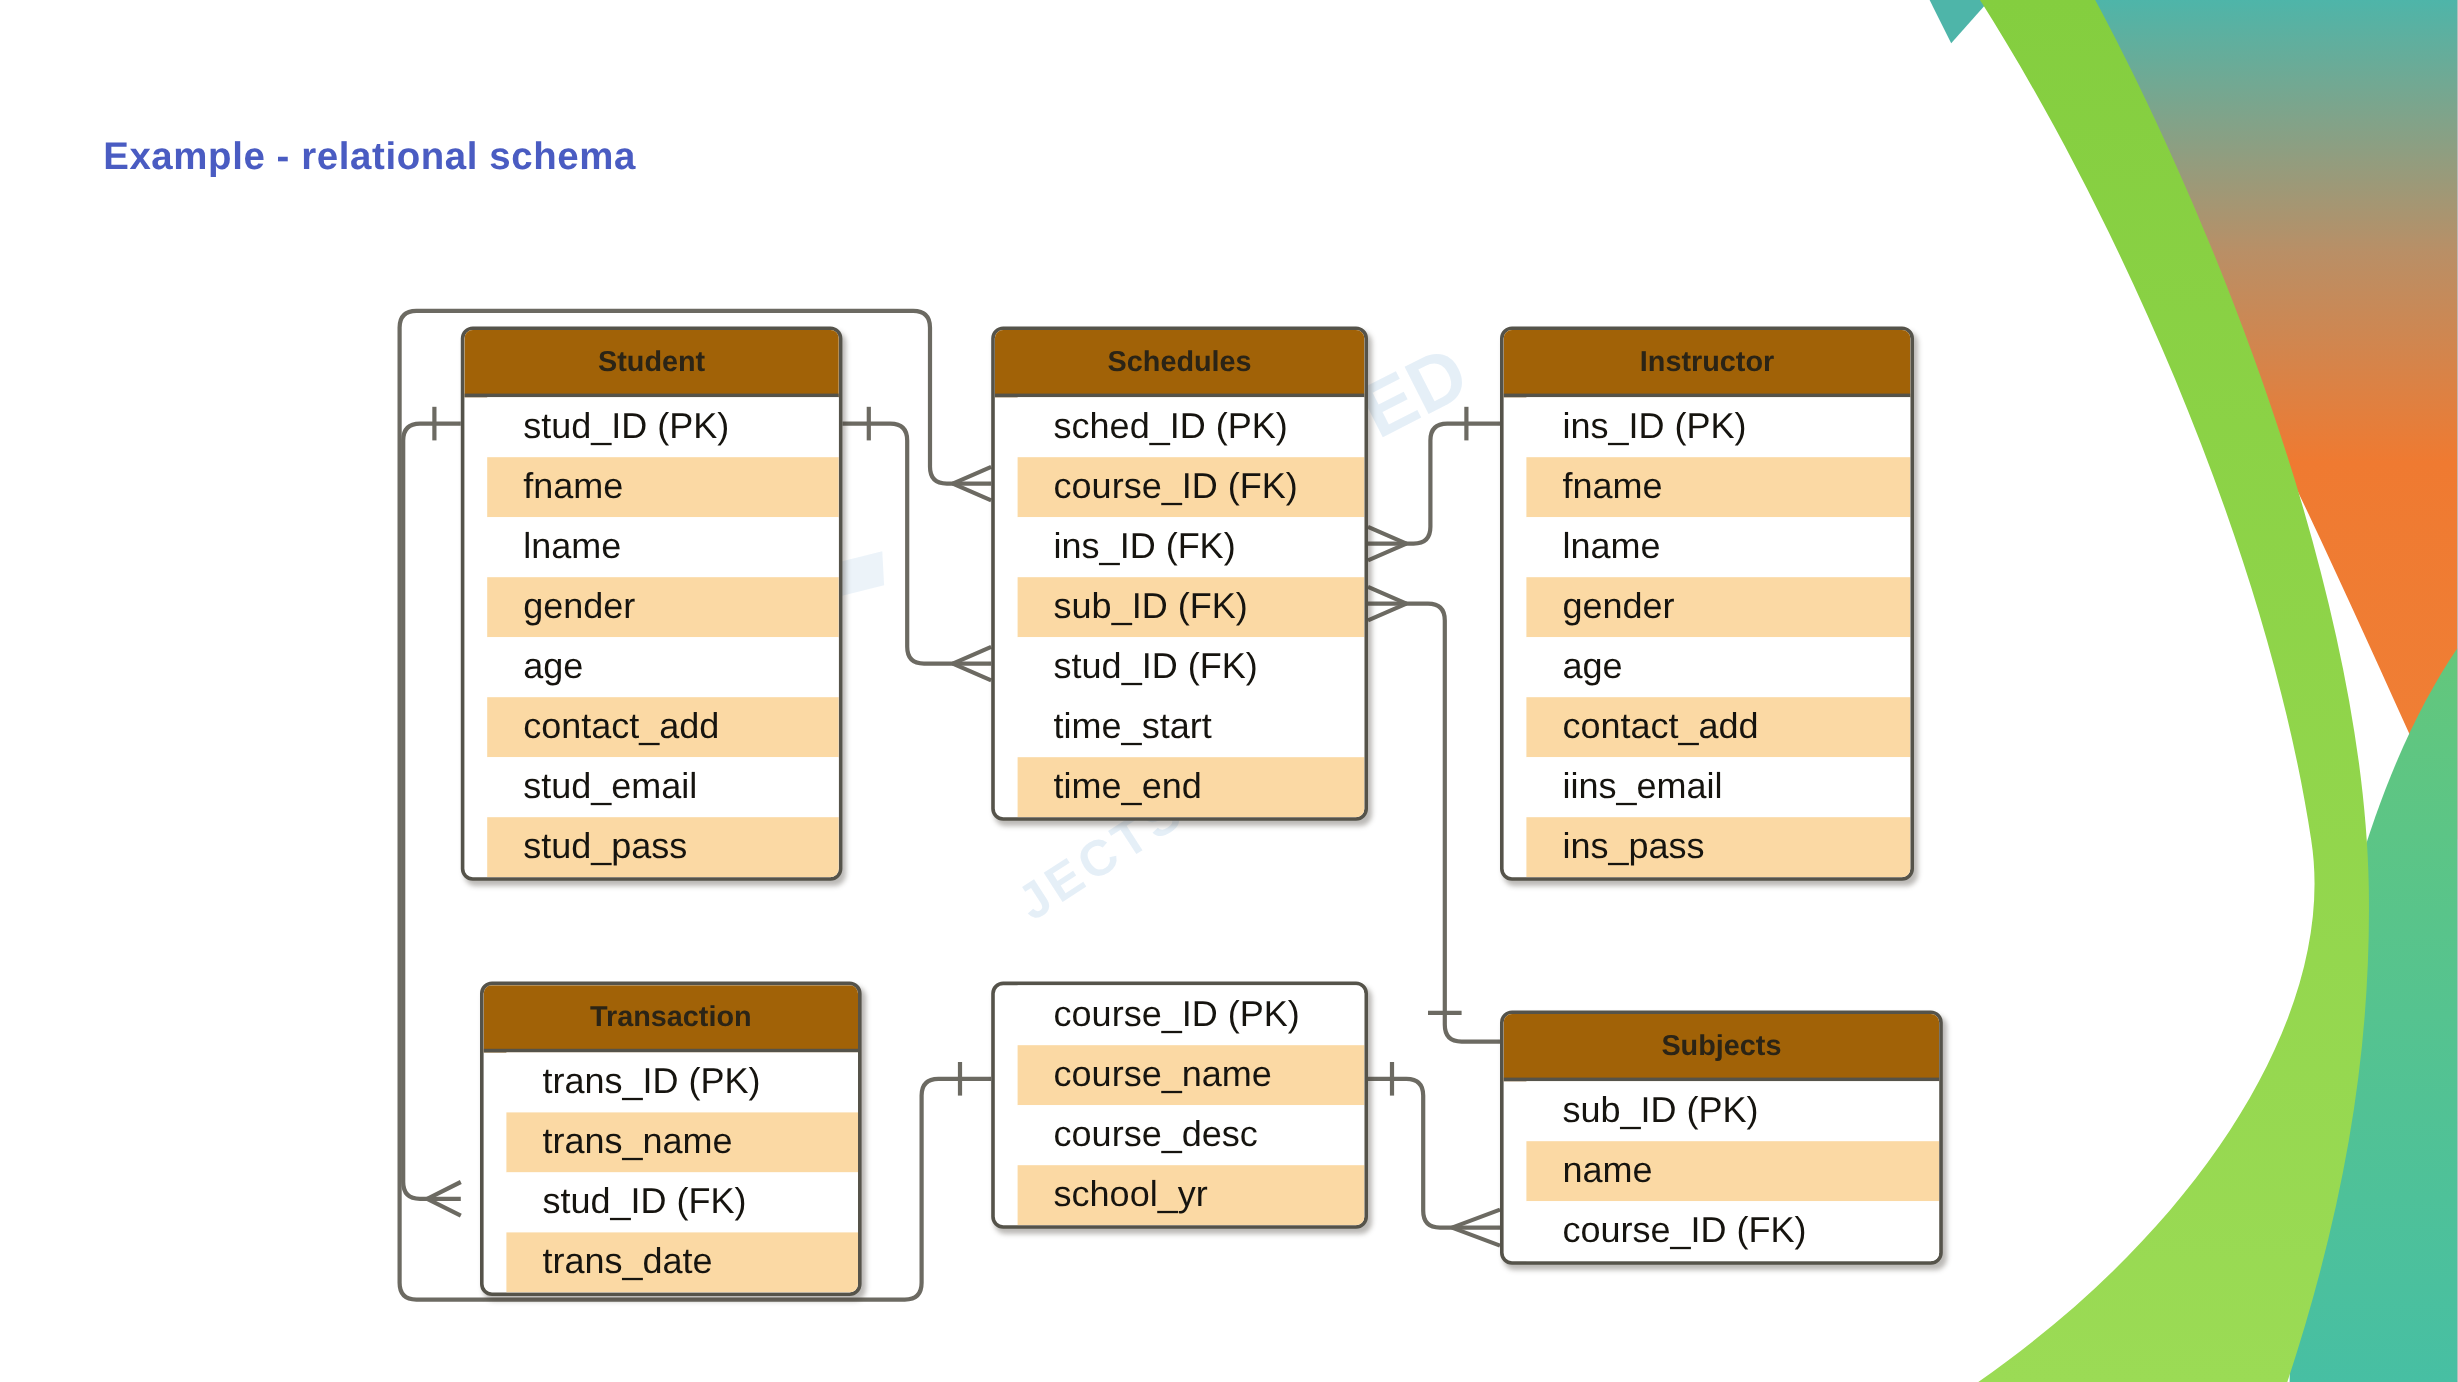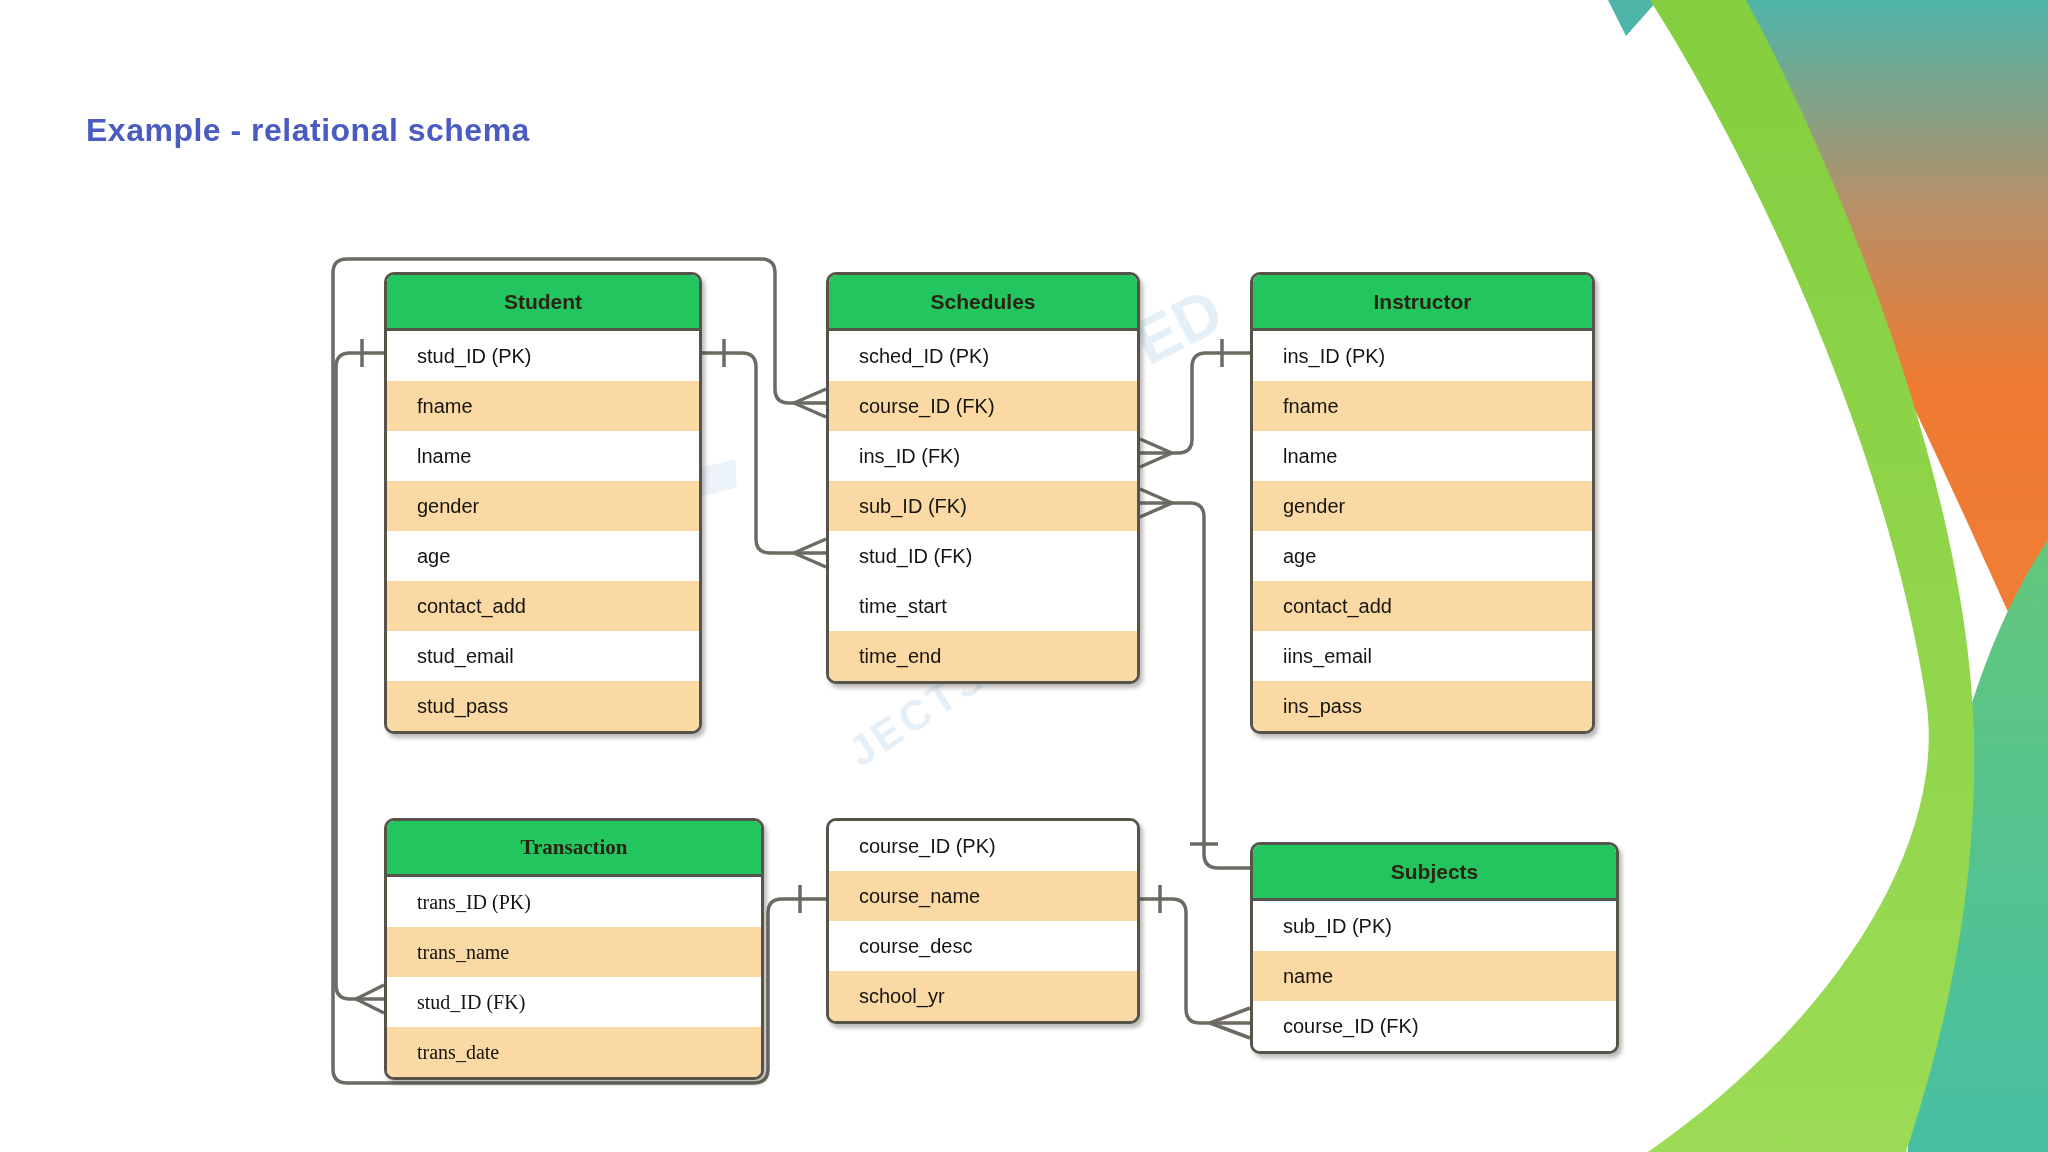--- a/index.html
+++ b/index.html
@@ -17,26 +17,26 @@
   #wm-frag1{left:1090px;top:300px;font-size:64px;opacity:.38;transform:rotate(-27deg);}
   #wm-frag2{left:840px;top:690px;font-size:42px;opacity:.38;transform:rotate(-33deg);letter-spacing:4px;}
   
   .etable{
     position:absolute;box-sizing:border-box;
     border:3px solid #55534a;border-radius:10px;overflow:hidden;
     background:#ffffff;box-shadow:3px 4px 4px rgba(60,55,45,.35);
   }
   .etable-header{
     height:53px;line-height:53px;text-align:center;
-    background:#22c55e;border-bottom:3px solid #55534a;
-    font-weight:bold;font-size:21px;color:#2b2416;
+    background:#a16207;border-bottom:3px solid #55534a;
+    font-weight:bold;font-size:24px;color:#2b2416;
   }
   .etable-row{
     height:50px;line-height:50px;padding-left:30px;
-    font-size:20px;color:#16140f;background:#ffffff;white-space:nowrap;
+    font-size:30px;color:#16140f;background:#ffffff;white-space:nowrap;margin-left:19px;
   }
   .etable-row.alt{background:#fbd9a4;}
   
   #connectors{position:absolute;left:0;top:0;}
   #connectors path{fill:none;stroke:#6c6a62;stroke-width:3.5;}
   
   #decor{position:absolute;right:0;top:0;}
 </style>
 </head>
 <body>
@@ -137,21 +137,21 @@
         <div class="etable-header">Instructor</div>
         <div class="etable-row">ins_ID (PK)</div>
         <div class="etable-row alt">fname</div>
         <div class="etable-row">lname</div>
         <div class="etable-row alt">gender</div>
         <div class="etable-row">age</div>
         <div class="etable-row alt">contact_add</div>
         <div class="etable-row">iins_email</div>
         <div class="etable-row alt">ins_pass</div>
       </div>
-      <div class="etable" style="left: 384px; top: 818px; width: 380px; font-family: Liberation Serif, serif;">
+      <div class="etable" style="left: 400px; top: 818px; width: 318px;">
         <div class="etable-header">Transaction</div>
         <div class="etable-row">trans_ID (PK)</div>
         <div class="etable-row alt">trans_name</div>
         <div class="etable-row">stud_ID (FK)</div>
         <div class="etable-row alt">trans_date</div>
       </div>
       <div class="etable" style="left: 826px; top: 818px; width: 314px;">
         <div class="etable-row">course_ID (PK)</div>
         <div class="etable-row alt">course_name</div>
         <div class="etable-row">course_desc</div>

